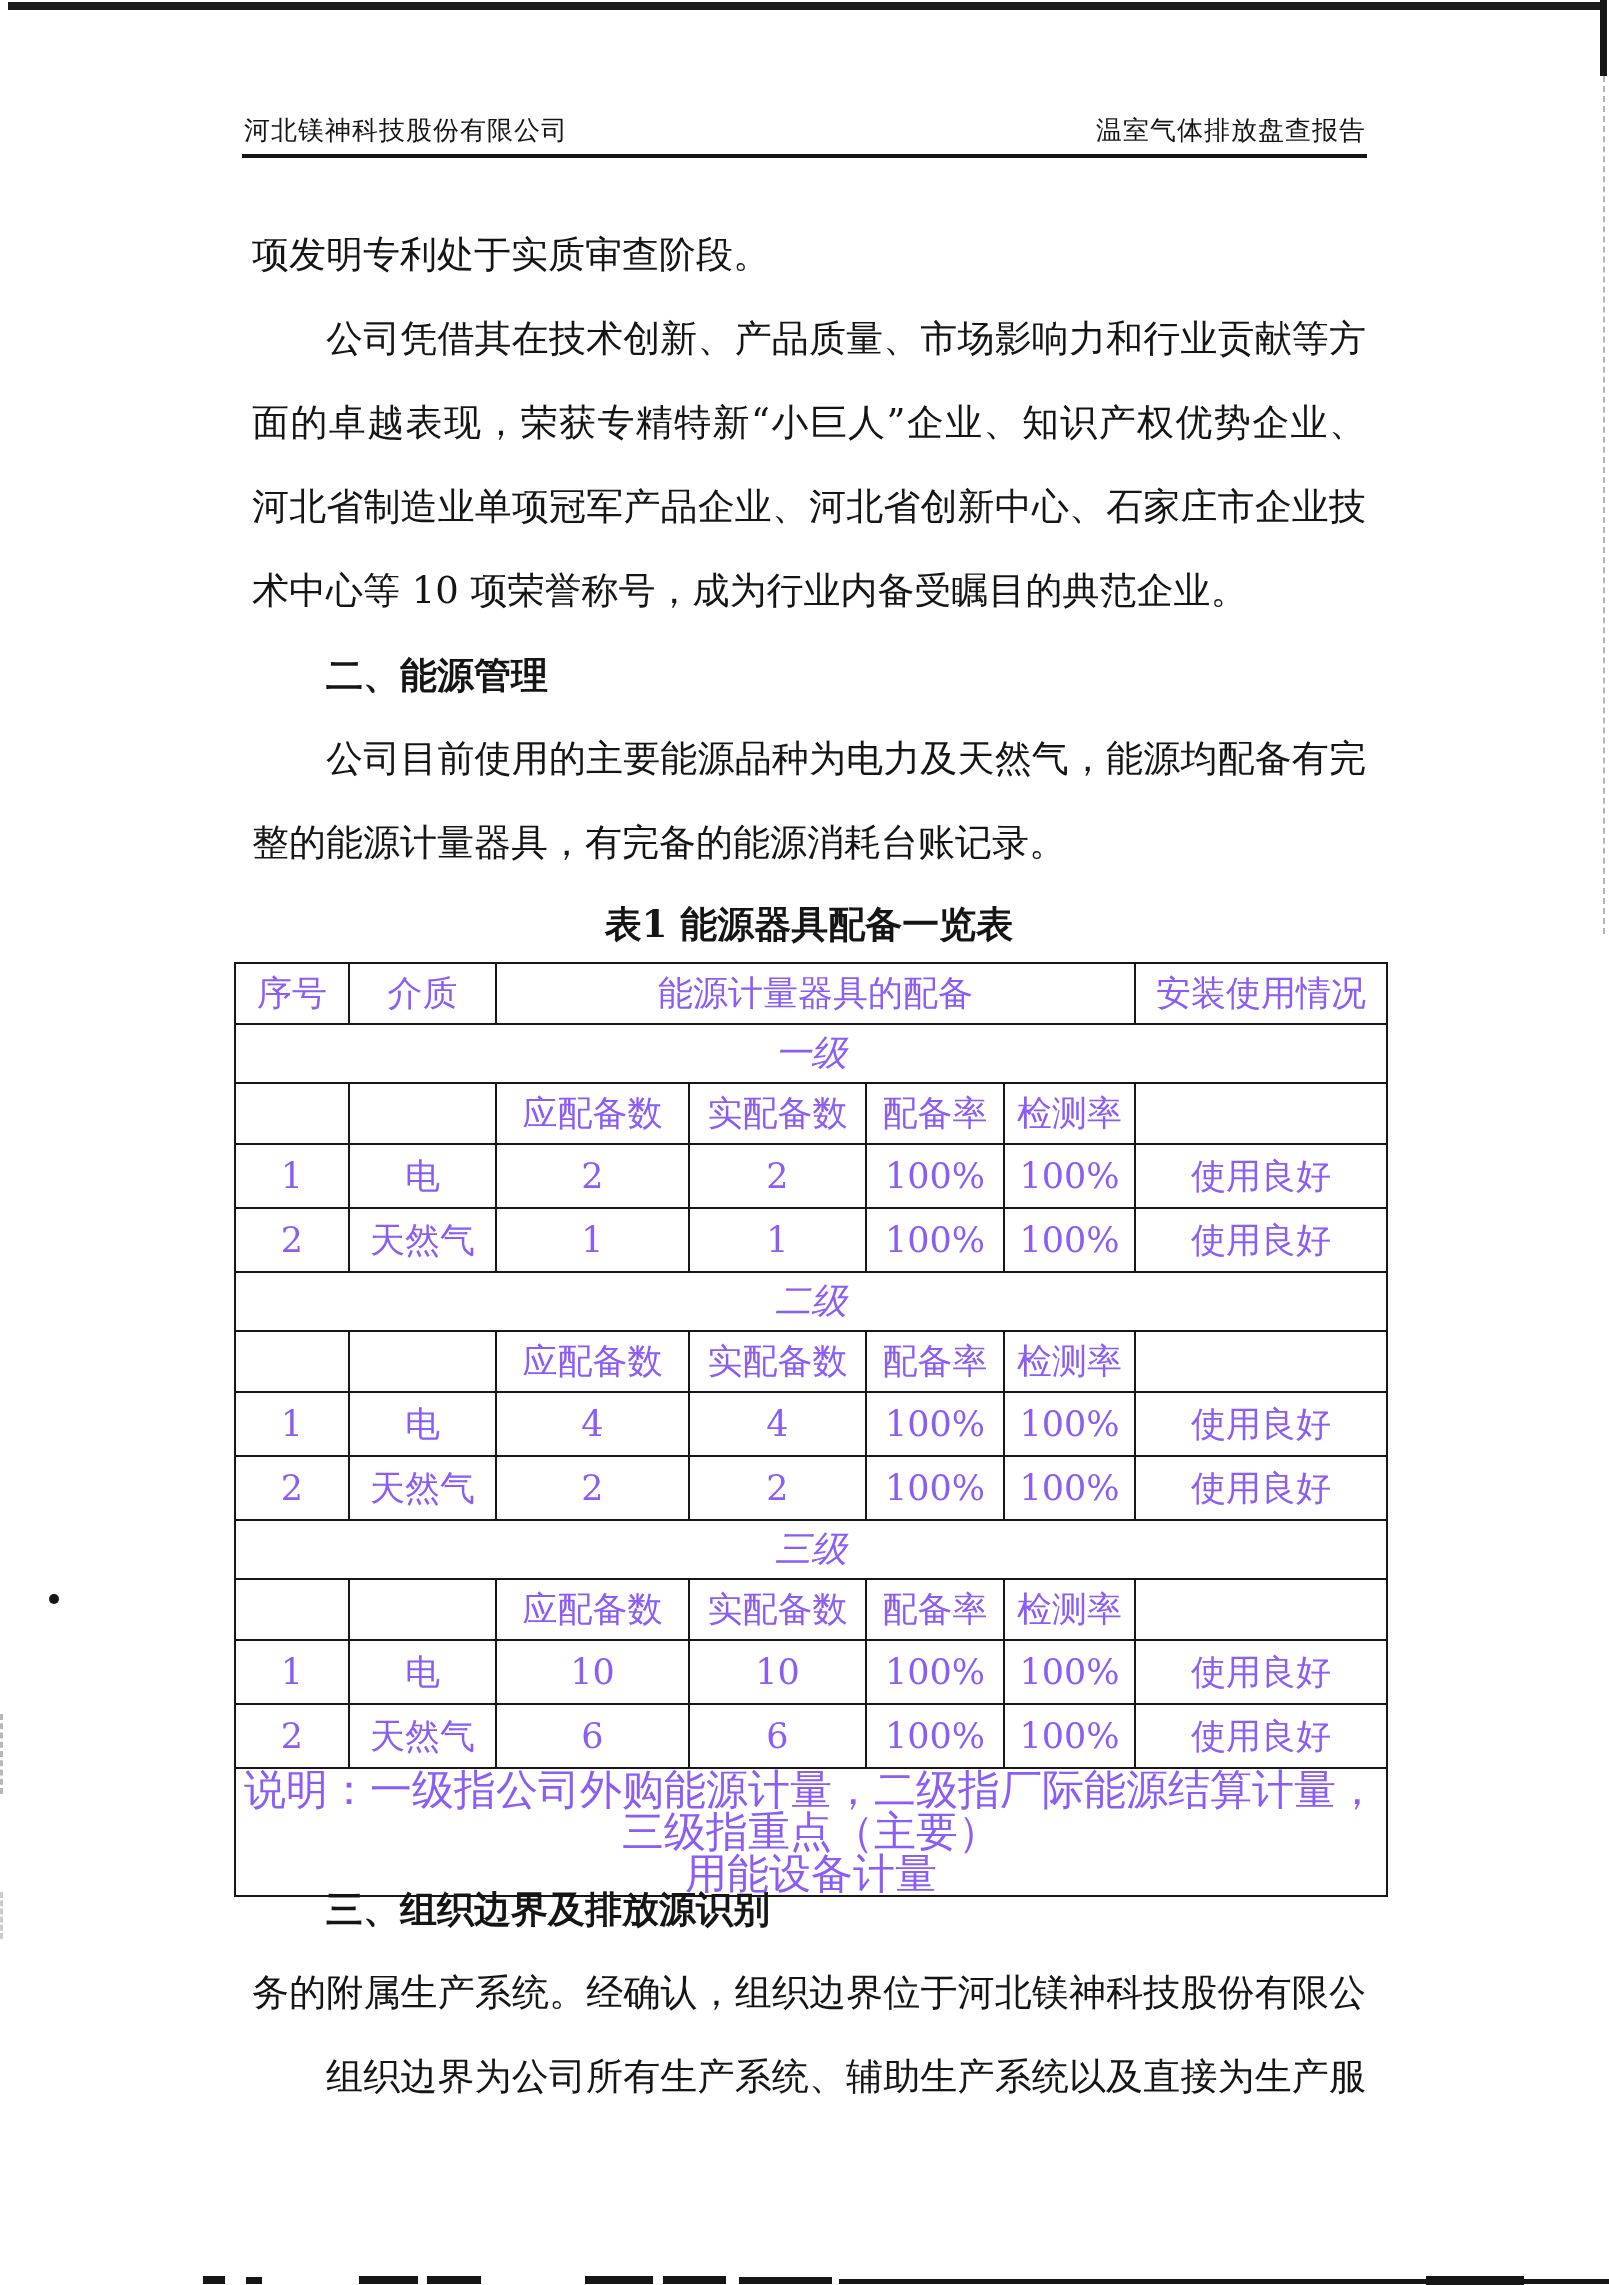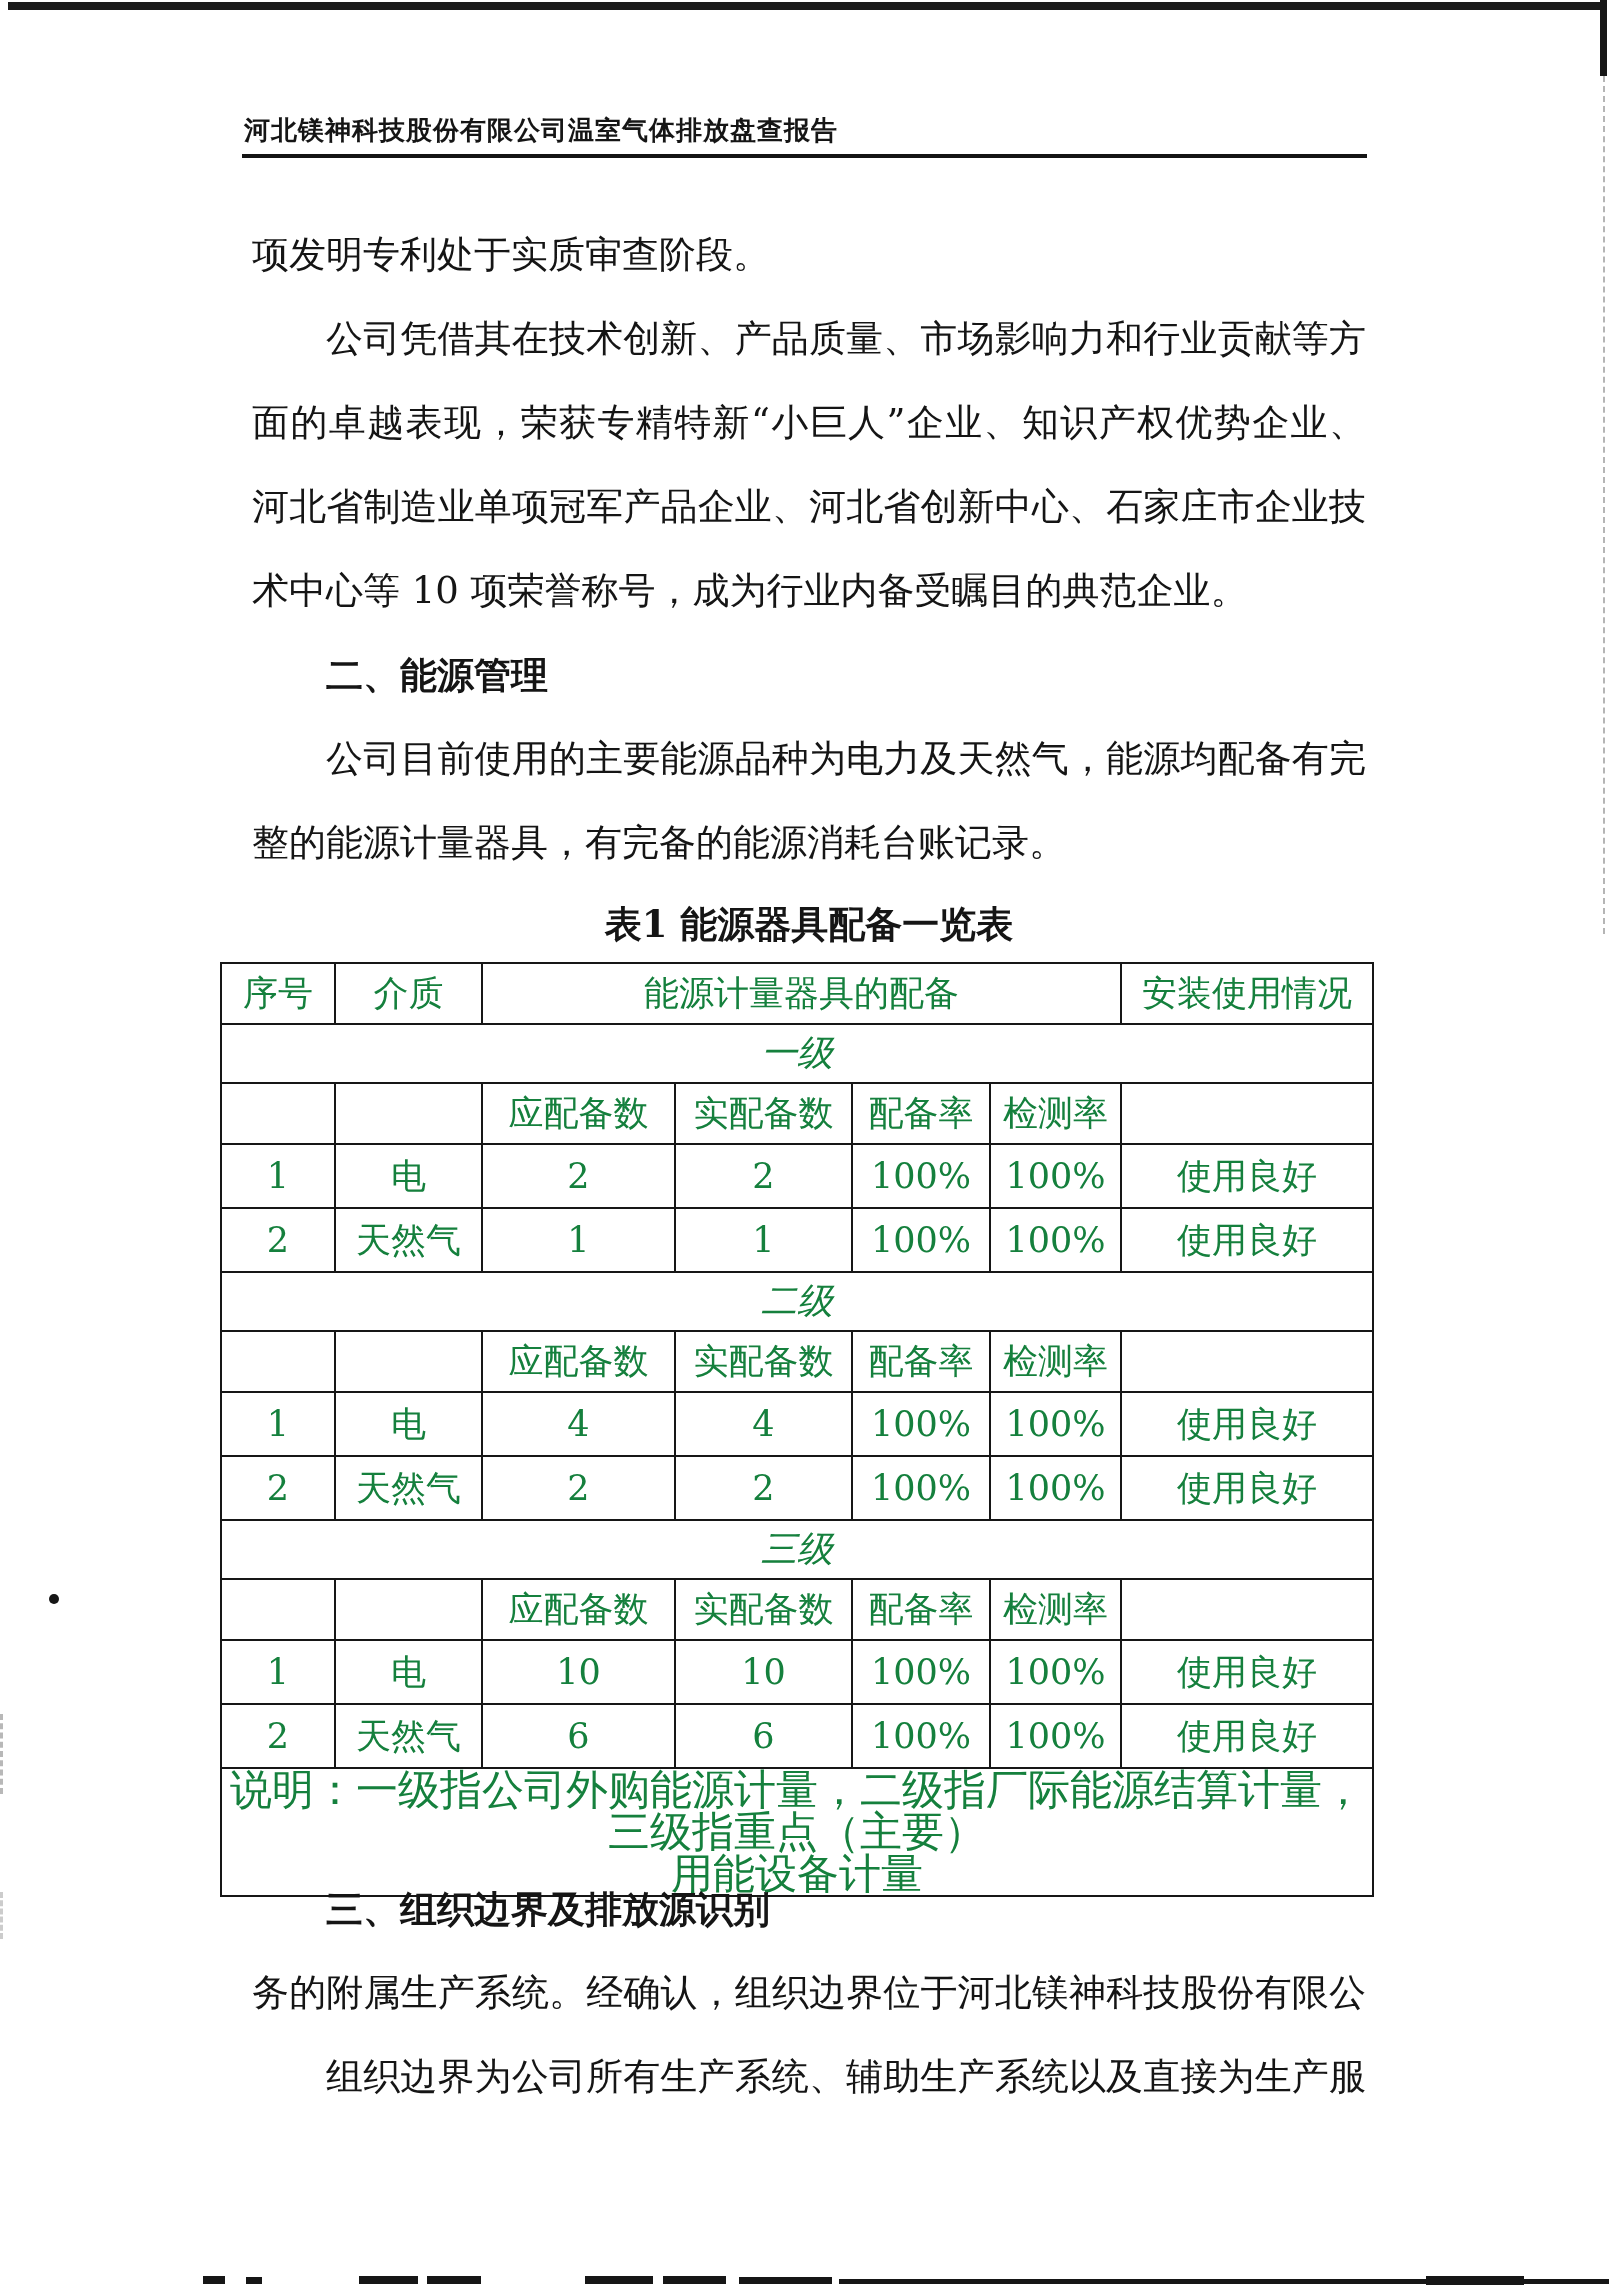--- a/index.html
+++ b/index.html
@@ -2,36 +2,36 @@
 <html><head>
 <meta charset="utf-8">
 <style>
   html,body{margin:0;padding:0;background:#e8e8e8;}
   .page{
     position:relative;width:1609px;height:2286px;background:#ffffff;overflow:hidden;
     font-family:"DejaVu Serif","Liberation Serif",serif;color:#151515;margin:0 auto;
   }
   
   .doc-header{position:absolute;left:244px;top:113px;width:1122px;display:flex;
-    font-size:26px;font-weight:bold;letter-spacing:1px;white-space:nowrap;}
+    justify-content:space-between;font-size:26px;font-weight:normal;letter-spacing:1px;white-space:nowrap;}
   .header-rule{position:absolute;left:242px;top:154px;width:1125px;height:3.9px;background:#141414;}
 
   
   .col{position:absolute;left:252px;width:1114px;}
   .col-top{top:213px;}
   .col-bottom{top:1867px;}
   .line{height:84px;line-height:84px;font-size:37px;white-space:nowrap;overflow:visible;}
   .just{white-space:normal;text-align:justify;text-align-last:justify;}
   .ind{padding-left:74px;}
   .hd{font-weight:bold;padding-left:74px;white-space:nowrap;}
   .caption{height:78px;line-height:78px;font-size:37px;font-weight:bold;text-align:center;white-space:nowrap;}
 
   
-  .gh-table{position:absolute;left:220px;top:962px;width:1152px;border-collapse:collapse;
-    table-layout:fixed;font-size:35px;color:#15803d;}
+  .gh-table{position:absolute;left:234px;top:962px;width:1152px;border-collapse:collapse;
+    table-layout:fixed;font-size:35px;color:#8b5cf6;}
   .gh-table td{border:2.9px solid #161616;text-align:center;vertical-align:middle;padding:0;height:62px;
     overflow:hidden;white-space:nowrap;}
   .gh-table tr.thead td{height:59px;font-size:35px;}
   .gh-table tr.section td{height:57px;font-size:36px;font-style:italic;}
   .gh-table tr.subhead td{height:59px;}
   .gh-table tr.note td{height:84px;line-height:42px;font-size:42px;white-space:normal;}
 
   
   .art{position:absolute;background:#161616;}
   .art-top{left:7.8px;top:2px;width:1596px;height:7.8px;background:#1b1b1b;}

